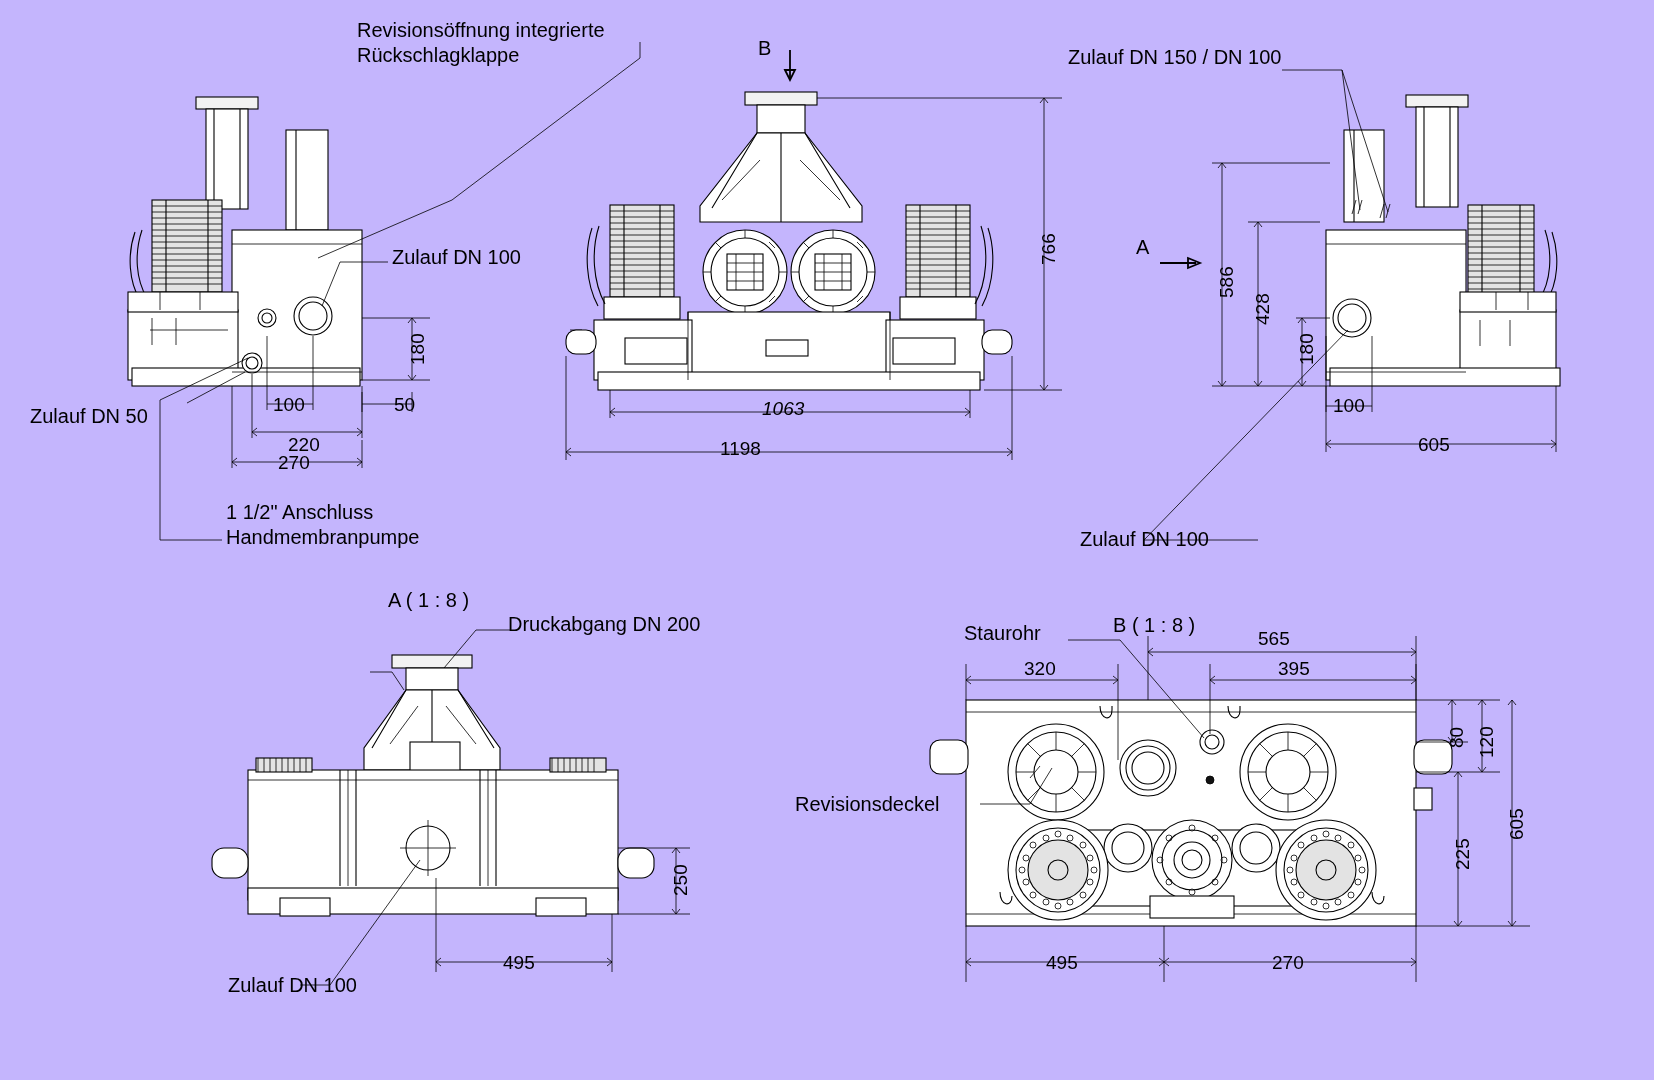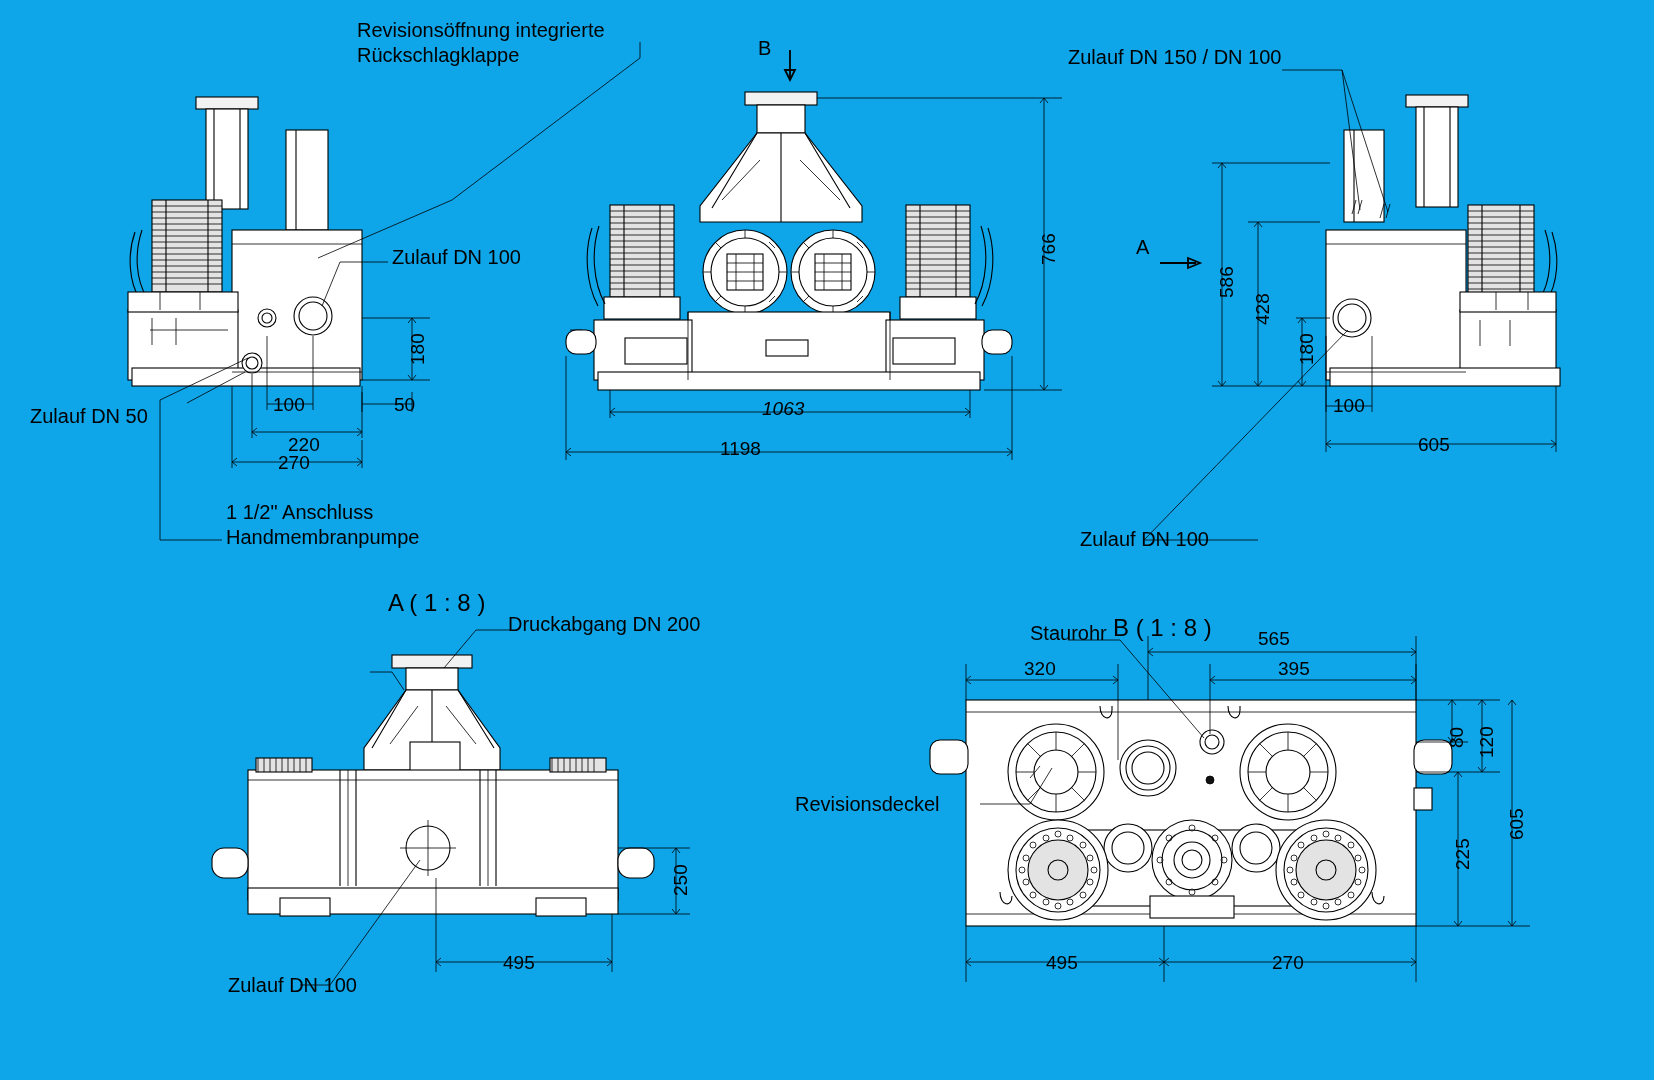--- a/index.html
+++ b/index.html
@@ -9,21 +9,21 @@
   }
   body {
     font-family: "Liberation Sans", sans-serif;
     color: #000000;
   }
   #sheet {
     position: relative;
     width: 1654px;
     height: 1080px;
     overflow: hidden;
-    background: #0ea5e9;
+    background: #c4b5fd;
   }
   .lbl {
     position: absolute;
     font-size: 20px;
     line-height: 25px;
     color: #000;
     white-space: pre;
   }
   .dim {
     position: absolute;
@@ -31,21 +31,21 @@
     line-height: 22px;
     color: #000;
     white-space: pre;
   }
   .dim.vert {
     transform: rotate(-90deg);
     transform-origin: left top;
   }
   .viewttl {
     position: absolute;
-    font-size: 24px;
+    font-size: 20px;
     white-space: pre;
   }
   svg.layer {
     position: absolute;
     left: 0; top: 0;
     width: 1654px;
     height: 1080px;
     pointer-events: none;
   }
   .ln { stroke: #000; stroke-width: 1.1; fill: none; }
@@ -463,21 +463,21 @@
 
   <div class="lbl" style="left:1068px; top:45px;">Zulauf DN 150 / DN 100</div>
 
   <div class="lbl" style="left:1080px; top:527px;">Zulauf DN 100</div>
 
 
   <div class="lbl" style="left:508px; top:612px;">Druckabgang DN 200</div>
 
   <div class="lbl" style="left:228px; top:973px;">Zulauf DN 100</div>
 
-  <div class="lbl" style="left:1030px; top:621px;">Staurohr</div>
+  <div class="lbl" style="left:964px; top:621px;">Staurohr</div>
 
   <div class="lbl" style="left:795px; top:792px;">Revisionsdeckel</div>
 
   <div class="lbl" style="left:758px; top:36px;">B</div>
   <div class="lbl" style="left:1136px; top:235px;">A</div>
 
   <div class="viewttl" style="left:388px; top:589px;">A ( 1 : 8 )</div>
   <div class="viewttl" style="left:1113px; top:598px;margin-top:16px;">B ( 1 : 8 )</div>
 
   <div class="dim vert" style="left:407px; top:365px;">180</div>

